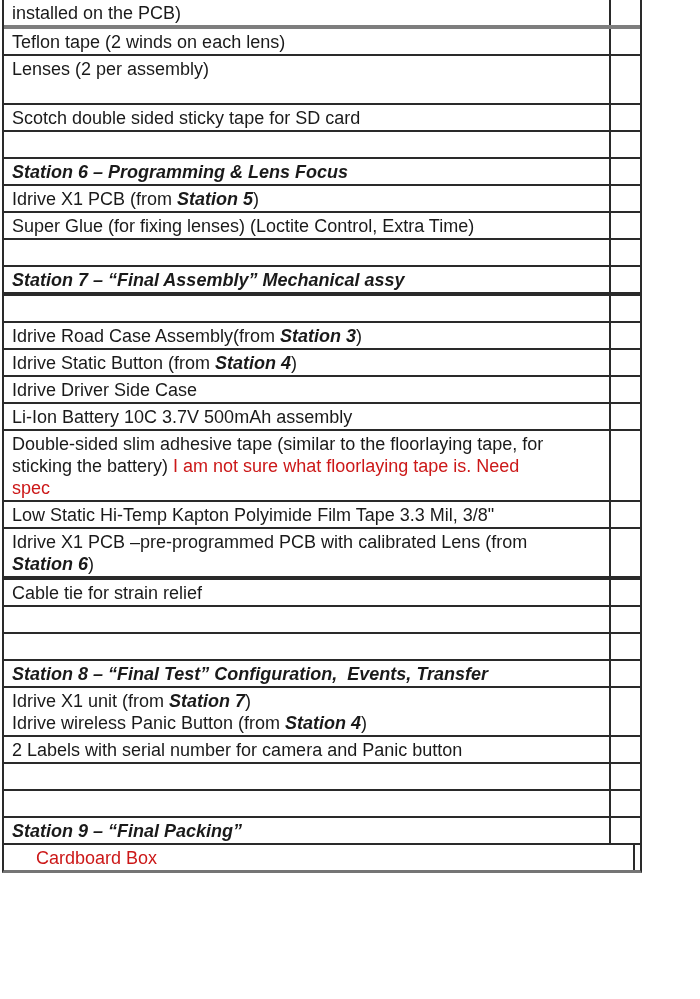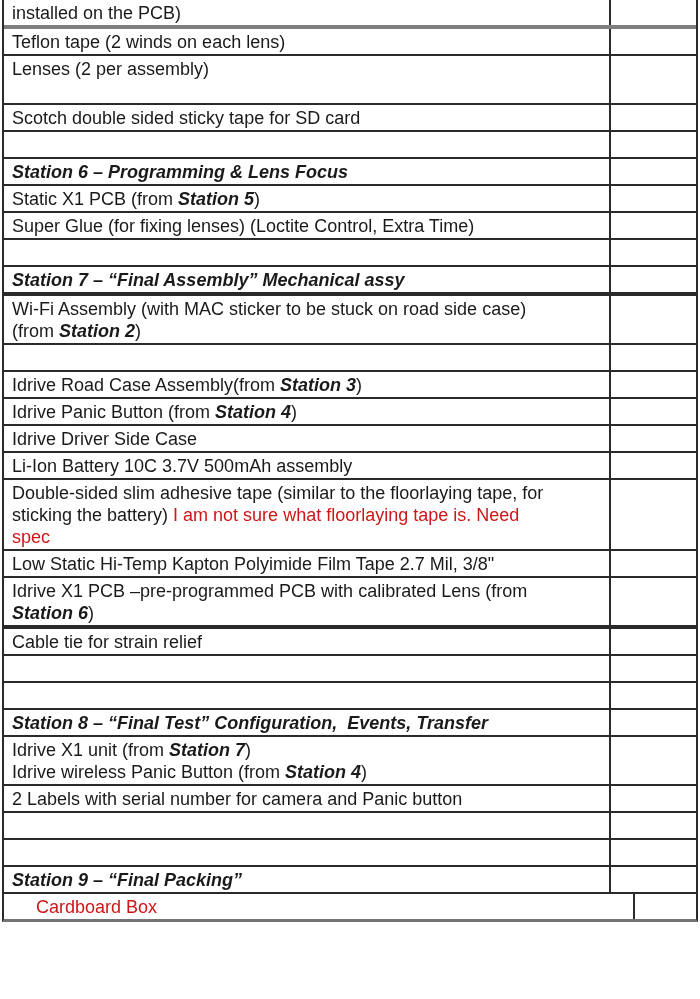--- a/index.html
+++ b/index.html
@@ -16,21 +16,21 @@
     font-family: "Liberation Sans", sans-serif;
   }
   .page {
     position: relative;
     width: 700px; height: 999px;
     overflow: hidden;
   }
   .parts-table {
     position: absolute;
     left: 2px; top: 0;
-    width: 696px;
+    width: 640px;
     border-left: 2px solid var(--border-color);
     border-right: 2px solid var(--border-color);
     border-bottom: 3px solid #757575;
   }
   .row {
     display: flex;
     border-bottom: 2px solid var(--border-color);
     background: #ffffff;
   }
   .row.thick-divider {
@@ -96,21 +96,21 @@
         <div class="cell-right"></div>
       </div>
       <div class="row">
         <div class="cell-left">
           <div class="line"><span class="seg-bold">Station 6 – Programming &amp; Lens Focus</span></div>
         </div>
         <div class="cell-right"></div>
       </div>
       <div class="row">
         <div class="cell-left">
-          <div class="line"><span>Static X1 PCB (from </span><span class="seg-bold">Station 5</span><span>)</span></div>
+          <div class="line"><span>Idrive X1 PCB (from </span><span class="seg-bold">Station 5</span><span>)</span></div>
         </div>
         <div class="cell-right"></div>
       </div>
       <div class="row">
         <div class="cell-left">
           <div class="line"><span>Super Glue (for fixing lenses) (Loctite Control, Extra Time)</span></div>
         </div>
         <div class="cell-right"></div>
       </div>
       <div class="row">
@@ -123,40 +123,33 @@
         <div class="cell-left">
           <div class="line"><span class="seg-bold">Station 7 – “Final Assembly” Mechanical assy</span></div>
         </div>
         <div class="cell-right"></div>
       </div>
       <div class="row">
         <div class="cell-right"></div>
       </div>
       <div class="row">
         <div class="cell-left">
-          <div class="line"><span>Wi-Fi Assembly (with MAC sticker to be stuck on road side case)</span></div>
-          <div class="line"><span>(from </span><span class="seg-bold">Station 2</span><span>)</span></div>
-        </div>
-        <div class="cell-right"></div>
-      </div>
-      <div class="row">
-        <div class="cell-left">
           <div class="line">&nbsp;</div>
         </div>
         <div class="cell-right"></div>
       </div>
       <div class="row">
         <div class="cell-left">
           <div class="line"><span>Idrive Road Case Assembly(from </span><span class="seg-bold">Station 3</span><span>)</span></div>
         </div>
         <div class="cell-right"></div>
       </div>
       <div class="row">
         <div class="cell-left">
-          <div class="line"><span>Idrive Panic Button (from </span><span class="seg-bold">Station 4</span><span>)</span></div>
+          <div class="line"><span>Idrive Static Button (from </span><span class="seg-bold">Station 4</span><span>)</span></div>
         </div>
         <div class="cell-right"></div>
       </div>
       <div class="row">
         <div class="cell-left">
           <div class="line"><span>Idrive Driver Side Case</span></div>
         </div>
         <div class="cell-right"></div>
       </div>
       <div class="row">
@@ -168,21 +161,21 @@
       <div class="row">
         <div class="cell-left">
           <div class="line"><span>Double-sided slim adhesive tape (similar to the floorlaying tape, for</span></div>
           <div class="line"><span>sticking the battery) </span><span class="seg-red">I am not sure what floorlaying tape is. Need</span></div>
           <div class="line"><span class="seg-red">spec</span></div>
         </div>
         <div class="cell-right"></div>
       </div>
       <div class="row">
         <div class="cell-left">
-          <div class="line"><span>Low Static Hi-Temp Kapton Polyimide Film Tape 2.7 Mil, 3/8"</span></div>
+          <div class="line"><span>Low Static Hi-Temp Kapton Polyimide Film Tape 3.3 Mil, 3/8"</span></div>
         </div>
         <div class="cell-right"></div>
       </div>
       <div class="row">
         <div class="cell-left">
           <div class="line"><span>Idrive X1 PCB –pre-programmed PCB with calibrated Lens (from</span></div>
           <div class="line"><span class="seg-bold">Station 6</span><span>)</span></div>
         </div>
         <div class="cell-right"></div>
       </div>

